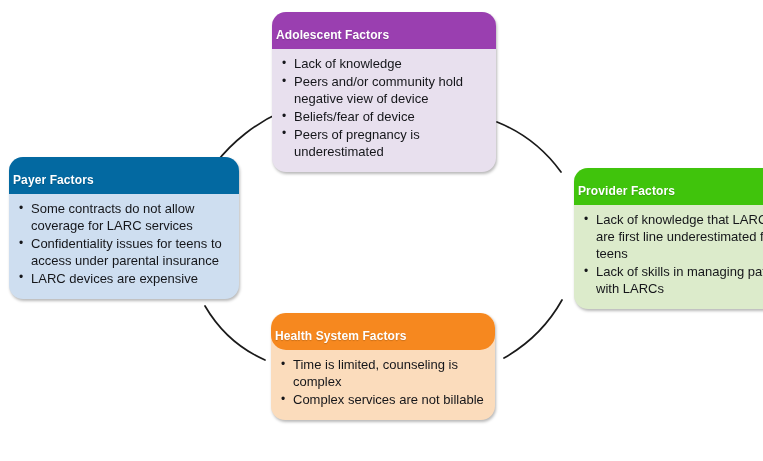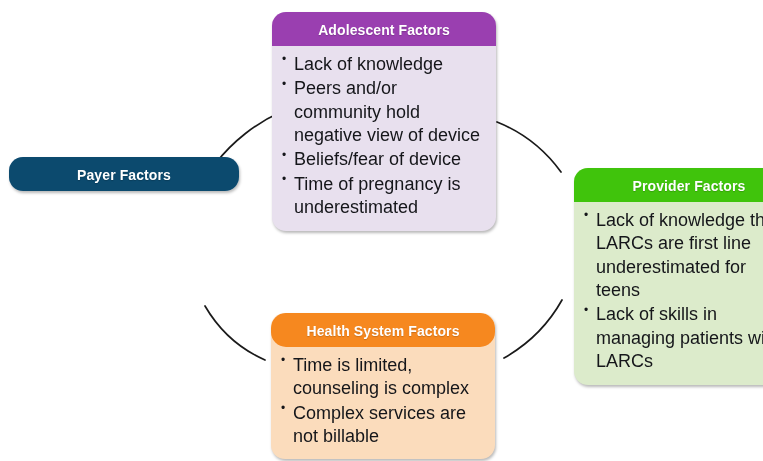--- a/index.html
+++ b/index.html
@@ -30,42 +30,41 @@
 
   .factor-box {
     position: absolute;
     box-sizing: border-box;
     border-radius: 14px;
     overflow: hidden;
     box-shadow: 1px 2px 3px rgba(0,0,0,0.28);
     z-index: 2;
   }
   .box-header {
-    text-align: center;
     font-weight: bold;
     color: #ffffff;
-    font-size: 14px;
+    font-size: 12px;
     line-height: 1.2;
-    padding: 10px 4px 7px 4px;
+    padding: 16px 4px 7px 4px;
     letter-spacing: 0.1px;
     text-shadow: 0 1px 1px rgba(0,0,0,0.18);
   }
   .box-body {
     padding: 7px 9px 10px 9px;
   }
   ul.bullets {
     margin: 0;
     padding: 0;
     list-style: none;
   }
   ul.bullets li {
     position: relative;
     padding-left: 13px;
     margin: 0 0 1px 0;
-    font-size: 18px;
+    font-size: 13px;
     line-height: 1.30;
     color: #15161a;
   }
   ul.bullets li::before {
     content: "\2022";
     position: absolute;
     left: 1px;
     top: -0.5px;
     font-size: 12px;
     color: #15161a;
@@ -99,21 +98,21 @@
   }
   #box-health .box-header { background: #f6881f; border-radius: 15px; }
 
   
   #box-payer {
     left: 9px;
     top: 157px;
     width: 230px;
     background: #cedef0;
   }
-  #box-payer .box-header { background: #0c4a6e; }
+  #box-payer .box-header { background: #0369a1; }
 </style>
 </head>
 <body>
 
 <div id="canvas">
 
   <svg id="arcs" viewBox="0 0 763 461" xmlns="http://www.w3.org/2000/svg">
 
     <path d="M 216,163 C 232,142 256,123 281,112" fill="none" stroke="#1a1a1a" stroke-width="1.7" stroke-linecap="round"></path>
 
@@ -124,21 +123,21 @@
     <path d="M 265,360 C 240,349 219,330 205,306" fill="none" stroke="#1a1a1a" stroke-width="1.7" stroke-linecap="round"></path>
   </svg>
 
   <div class="factor-box" id="box-adolescent">
     <div class="box-header">Adolescent Factors</div>
     <div class="box-body">
       <ul class="bullets">
         <li>Lack of knowledge</li>
         <li>Peers and/or community hold negative view of device</li>
         <li>Beliefs/fear of device</li>
-        <li>Time of pregnancy is underestimated</li>
+        <li>Peers of pregnancy is underestimated</li>
       </ul>
     </div>
   </div>
 
   <div class="factor-box" id="box-provider">
     <div class="box-header">Provider Factors</div>
     <div class="box-body">
       <ul class="bullets">
         <li>Lack of knowledge that LARCs are first line underestimated for teens</li>
         <li>Lack of skills in managing patients with LARCs</li>
@@ -151,15 +150,22 @@
     <div class="box-body">
       <ul class="bullets">
         <li>Time is limited, counseling is complex</li>
         <li>Complex services are not billable</li>
       </ul>
     </div>
   </div>
 
   <div class="factor-box" id="box-payer">
     <div class="box-header">Payer Factors</div>
+    <div class="box-body">
+      <ul class="bullets">
+        <li>Some contracts do not allow coverage for LARC services</li>
+        <li>Confidentiality issues for teens to access under parental insurance</li>
+        <li>LARC devices are expensive</li>
+      </ul>
+    </div>
   </div>
 
 </div>
 
 </body></html>

